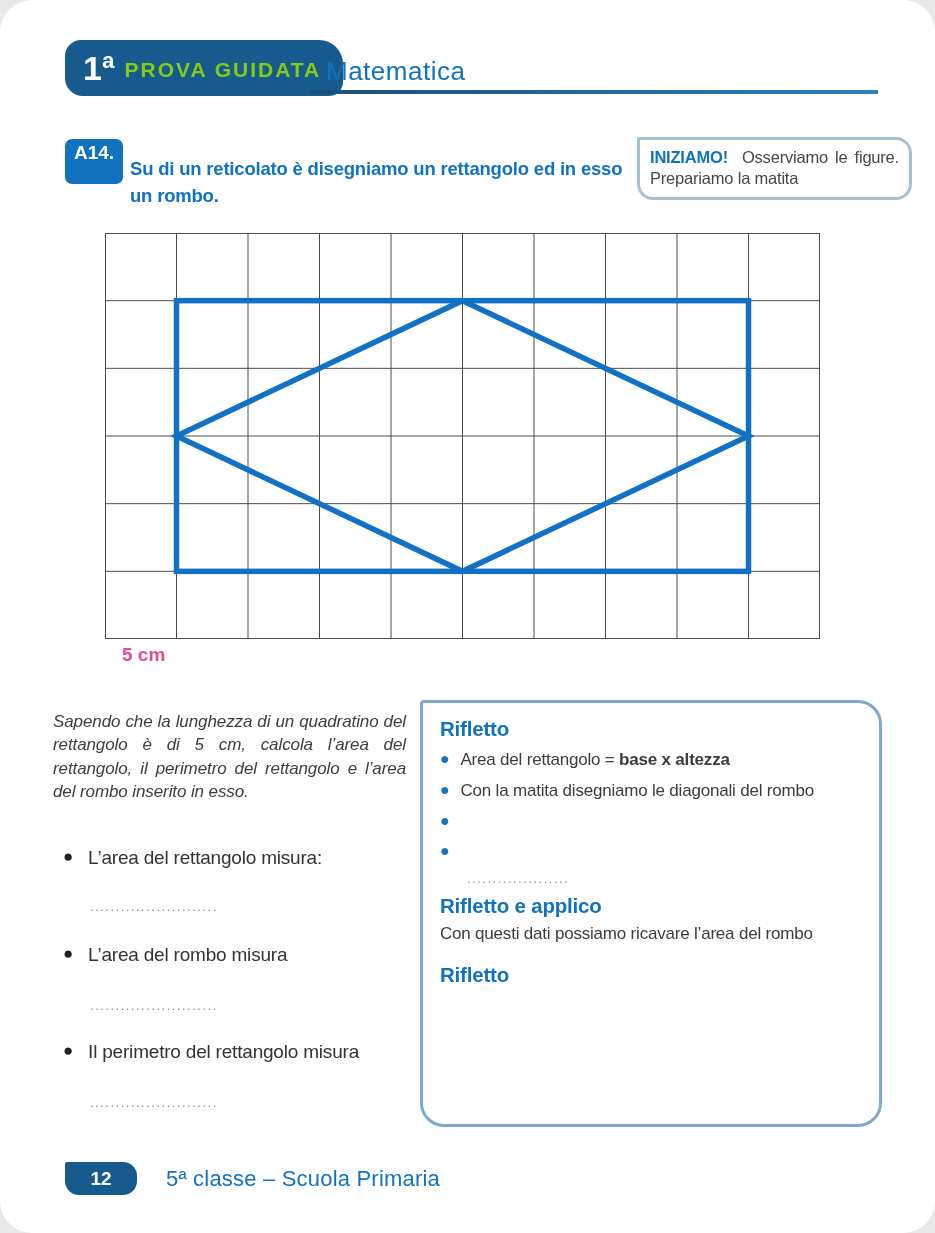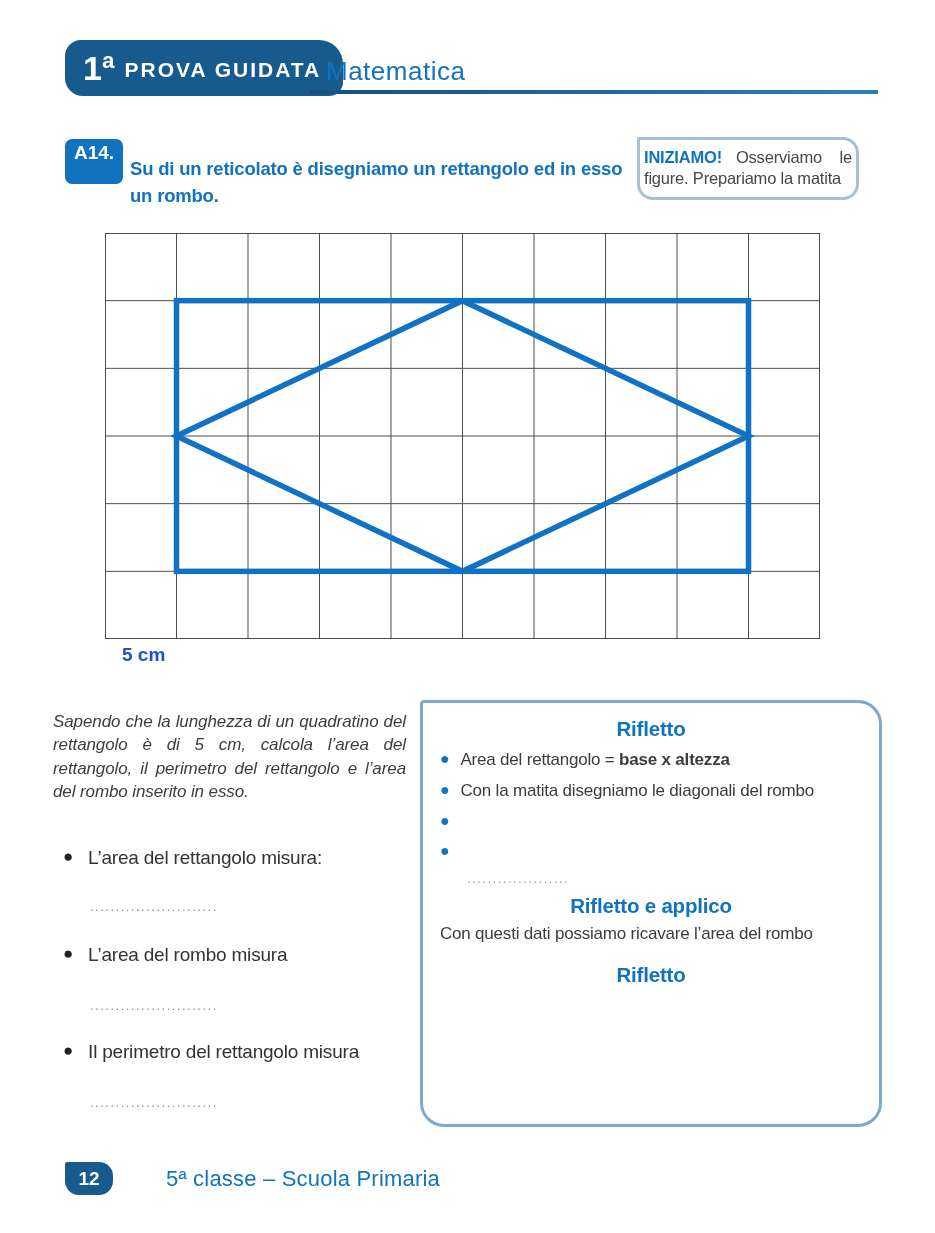--- a/index.html
+++ b/index.html
@@ -8,64 +8,64 @@
     --figure_blue:#1171c4;
     --light_border:#a8bfd4;
     --helpbox_border:#7fa8cd;
     --grid_line:#4d4d4d;
     --body_text:#3d3d3d;
     --dots_gray:#8f8f8f;
   }
   html,body{margin:0;padding:0;background:#e8e8e8;}
   .page{
     position:relative;width:935px;height:1233px;background:#ffffff;
-    font-family:"Liberation Sans",sans-serif;overflow:hidden;margin:0 auto;
+    font-family:"Liberation Sans",sans-serif;overflow:hidden;margin:0 auto;border-radius:32px;
   }
   
   .header-badge{
     position:absolute;left:65px;top:40px;height:56px;
     background:var(--dark_blue);
     border-radius:16px 24px 14px 18px;
     display:flex;align-items:center;gap:10px;padding:0 22px 0 18px;
     box-sizing:border-box;
   }
   .badge-number{color:#fff;font-size:34px;font-weight:bold;line-height:1;}
-  .badge-label{color:#ffffff;font-size:21px;font-weight:bold;letter-spacing:2px;padding-top:4px;}
+  .badge-label{color:#84cc16;font-size:21px;font-weight:bold;letter-spacing:2px;padding-top:4px;}
   .subject-title{
     position:absolute;left:326px;top:56px;color:var(--accent_blue);
     font-size:26px;font-weight:normal;letter-spacing:.5px;
   }
   .header-rule{
     position:absolute;left:310px;top:90px;width:568px;height:4px;
     background:linear-gradient(to right,#184f7d,#2f80ba);
   }
   
   .task-id-badge{
     position:absolute;left:65px;top:139px;background:var(--accent_blue);
     color:#fff;font-size:19px;font-weight:bold;padding:4px 9px 22px;
     border-radius:7px;line-height:1;
   }
   .task-text{
     position:absolute;left:130px;top:136px;width:516px;
     color:var(--accent_blue);font-size:18.5px;font-weight:bold;
     line-height:1.5;letter-spacing:-0.2px;
   }
   .start-box{
-    position:absolute;left:637px;top:137px;width:222px;box-sizing:border-box;
+    position:absolute;left:637px;top:137px;width:275px;box-sizing:border-box;
     border:3px solid var(--light_border);
     border-radius:2px 16px 16px 16px;
-    padding:7px 4px 8px;font-size:16.5px;line-height:1.28;color:#474747;
+    padding:7px 10px 8px;font-size:16.5px;line-height:1.28;color:#474747;
     text-align:justify;letter-spacing:-0.2px;
   }
   .start-label{color:var(--accent_blue);font-weight:bold;margin-right:14px;}
   
   .grid-figure{position:absolute;left:105px;top:233px;}
   .grid-figure line{stroke:var(--grid_line);stroke-width:1;}
   .grid-figure .shape{fill:none;stroke:var(--figure_blue);stroke-width:5.5;stroke-linejoin:miter;}
-  .scale-label{position:absolute;left:122px;top:644px;font-size:19px;font-weight:bold;color:#1d4ed8;}
+  .scale-label{position:absolute;left:122px;top:644px;font-size:19px;font-weight:bold;color:#ec4899;}
   
   .problem-intro{
     position:absolute;left:53px;top:693px;width:353px;
     color:var(--body_text);font-size:17px;line-height:1.38;text-align:justify;
     letter-spacing:-0.1px;
     font-style:italic;
   }
   .question-item{
     position:absolute;left:63px;width:355px;display:flex;gap:15px;
     color:#333;font-size:19px;line-height:1.25;letter-spacing:-0.2px;
@@ -79,35 +79,35 @@
   .q2{top:943px;} .d2{top:998px;}
   .q3{top:1040px;} .d3{top:1095px;}
   
   .help-box{
     position:absolute;left:420px;top:700px;width:462px;height:427px;
     box-sizing:border-box;border:3px solid var(--helpbox_border);
     border-radius:4px 24px 24px 24px;
     padding:6px 17px 10px;color:#3c3c3c;
   }
   .help-heading{
-    text-align:center;color:var(--accent_blue);font-weight:bold;
+    text-align:left;color:var(--accent_blue);font-weight:bold;
     font-size:20.5px;margin:8px 0 5px;letter-spacing:-0.2px;
   }
   .help-item{
     display:flex;gap:11px;font-size:17px;margin:8px 0 9px;line-height:1.3;
     letter-spacing:-0.2px;
   }
   .help-item .bullet{color:var(--accent_blue);font-size:16px;}
   .help-text{font-size:17px;margin:0 0;letter-spacing:-0.2px;line-height:1.3;}
   .help-dots{color:#9a9a9a;font-size:13px;letter-spacing:1.5px;}
   .dots-below{margin:2px 0 4px 27px;}
   .bold-part{font-weight:bold;}
   
   .footer-page-badge{
-    position:absolute;left:65px;top:1162px;width:48px;height:33px;
+    position:absolute;left:65px;top:1162px;width:72px;height:33px;
     background:var(--dark_blue);color:#fff;font-weight:bold;font-size:19px;
     display:flex;align-items:center;justify-content:center;
     border-radius:2px 14px 14px 14px;
   }
   .footer-text{
     position:absolute;left:166px;top:1166px;color:var(--accent_blue);
     font-size:22px;letter-spacing:.2px;
   }
 </style>
 </head>

